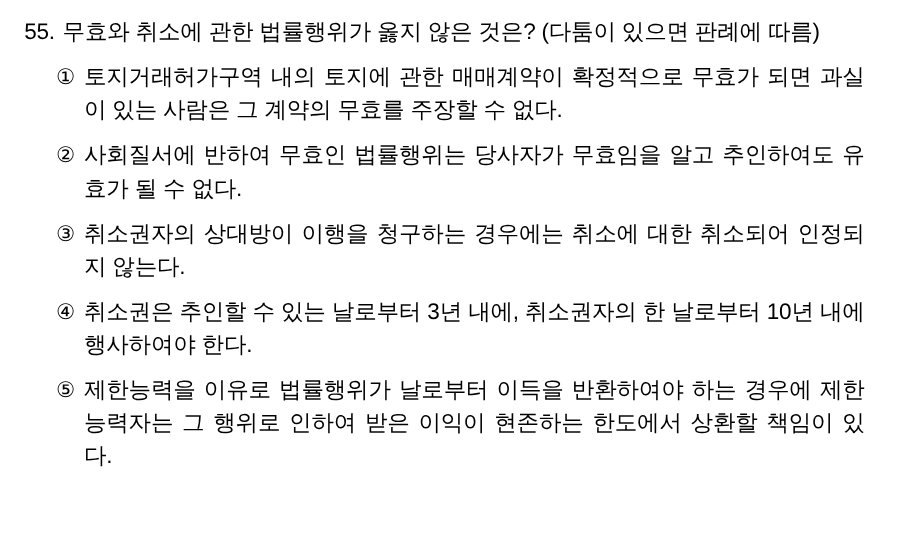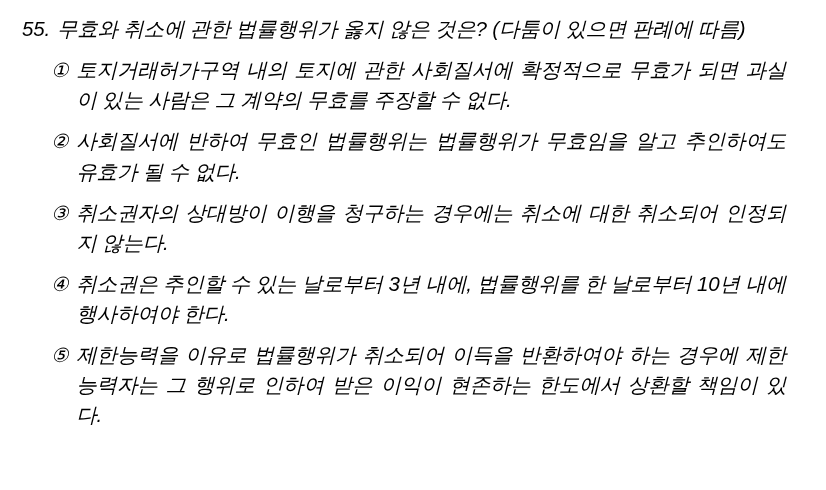--- a/index.html
+++ b/index.html
@@ -14,21 +14,20 @@
     font-family: "Liberation Sans", sans-serif;
     color: #000000;
   }
   .page {
     position: relative;
     width: 826px;
     height: 356px;
     background: #ffffff;
     box-sizing: border-box;
     padding: 14px 22px 0 22px;
-    font-style: italic;
   }
   .question {
     display: flex;
     align-items: flex-start;
     font-size: 20.5px;
     line-height: 1.47;
     letter-spacing: -0.2px;
   }
   .q-number {
     flex: 0 0 auto;
@@ -79,38 +78,38 @@
 
   <div class="question">
     <span class="q-number">55.</span>
     <span class="q-text">무효와 취소에 관한 법률행위가 옳지 않은 것은? (다툼이 있으면 판례에 따름)</span>
   </div>
 
   <div class="choices">
 
     <div class="choice">
       <span class="c-marker">①</span>
-      <span class="c-text">토지거래허가구역 내의 토지에 관한 사회질서에 확정적으로 무효가 되면 과실이 있는 사람은 그 계약의 무효를 주장할 수 없다.</span>
+      <span class="c-text">토지거래허가구역 내의 토지에 관한 매매계약이 확정적으로 무효가 되면 과실이 있는 사람은 그 계약의 무효를 주장할 수 없다.</span>
     </div>
 
     <div class="choice">
       <span class="c-marker">②</span>
-      <span class="c-text">사회질서에 반하여 무효인 법률행위는 법률행위가 무효임을 알고 추인하여도 유효가 될 수 없다.</span>
+      <span class="c-text">사회질서에 반하여 무효인 법률행위는 당사자가 무효임을 알고 추인하여도 유효가 될 수 없다.</span>
     </div>
 
     <div class="choice">
       <span class="c-marker">③</span>
       <span class="c-text">취소권자의 상대방이 이행을 청구하는 경우에는 취소에 대한 취소되어 인정되지 않는다.</span>
     </div>
 
     <div class="choice">
       <span class="c-marker">④</span>
-      <span class="c-text">취소권은 추인할 수 있는 날로부터 3년 내에, 법률행위를 한 날로부터 10년 내에 행사하여야 한다.</span>
+      <span class="c-text">취소권은 추인할 수 있는 날로부터 3년 내에, 취소권자의 한 날로부터 10년 내에 행사하여야 한다.</span>
     </div>
 
     <div class="choice">
       <span class="c-marker">⑤</span>
-      <span class="c-text">제한능력을 이유로 법률행위가 취소되어 이득을 반환하여야 하는 경우에 제한능력자는 그 행위로 인하여 받은 이익이 현존하는 한도에서 상환할 책임이 있다.</span>
+      <span class="c-text">제한능력을 이유로 법률행위가 날로부터 이득을 반환하여야 하는 경우에 제한능력자는 그 행위로 인하여 받은 이익이 현존하는 한도에서 상환할 책임이 있다.</span>
     </div>
 
   </div>
 
 </div>
 
 </body></html>

